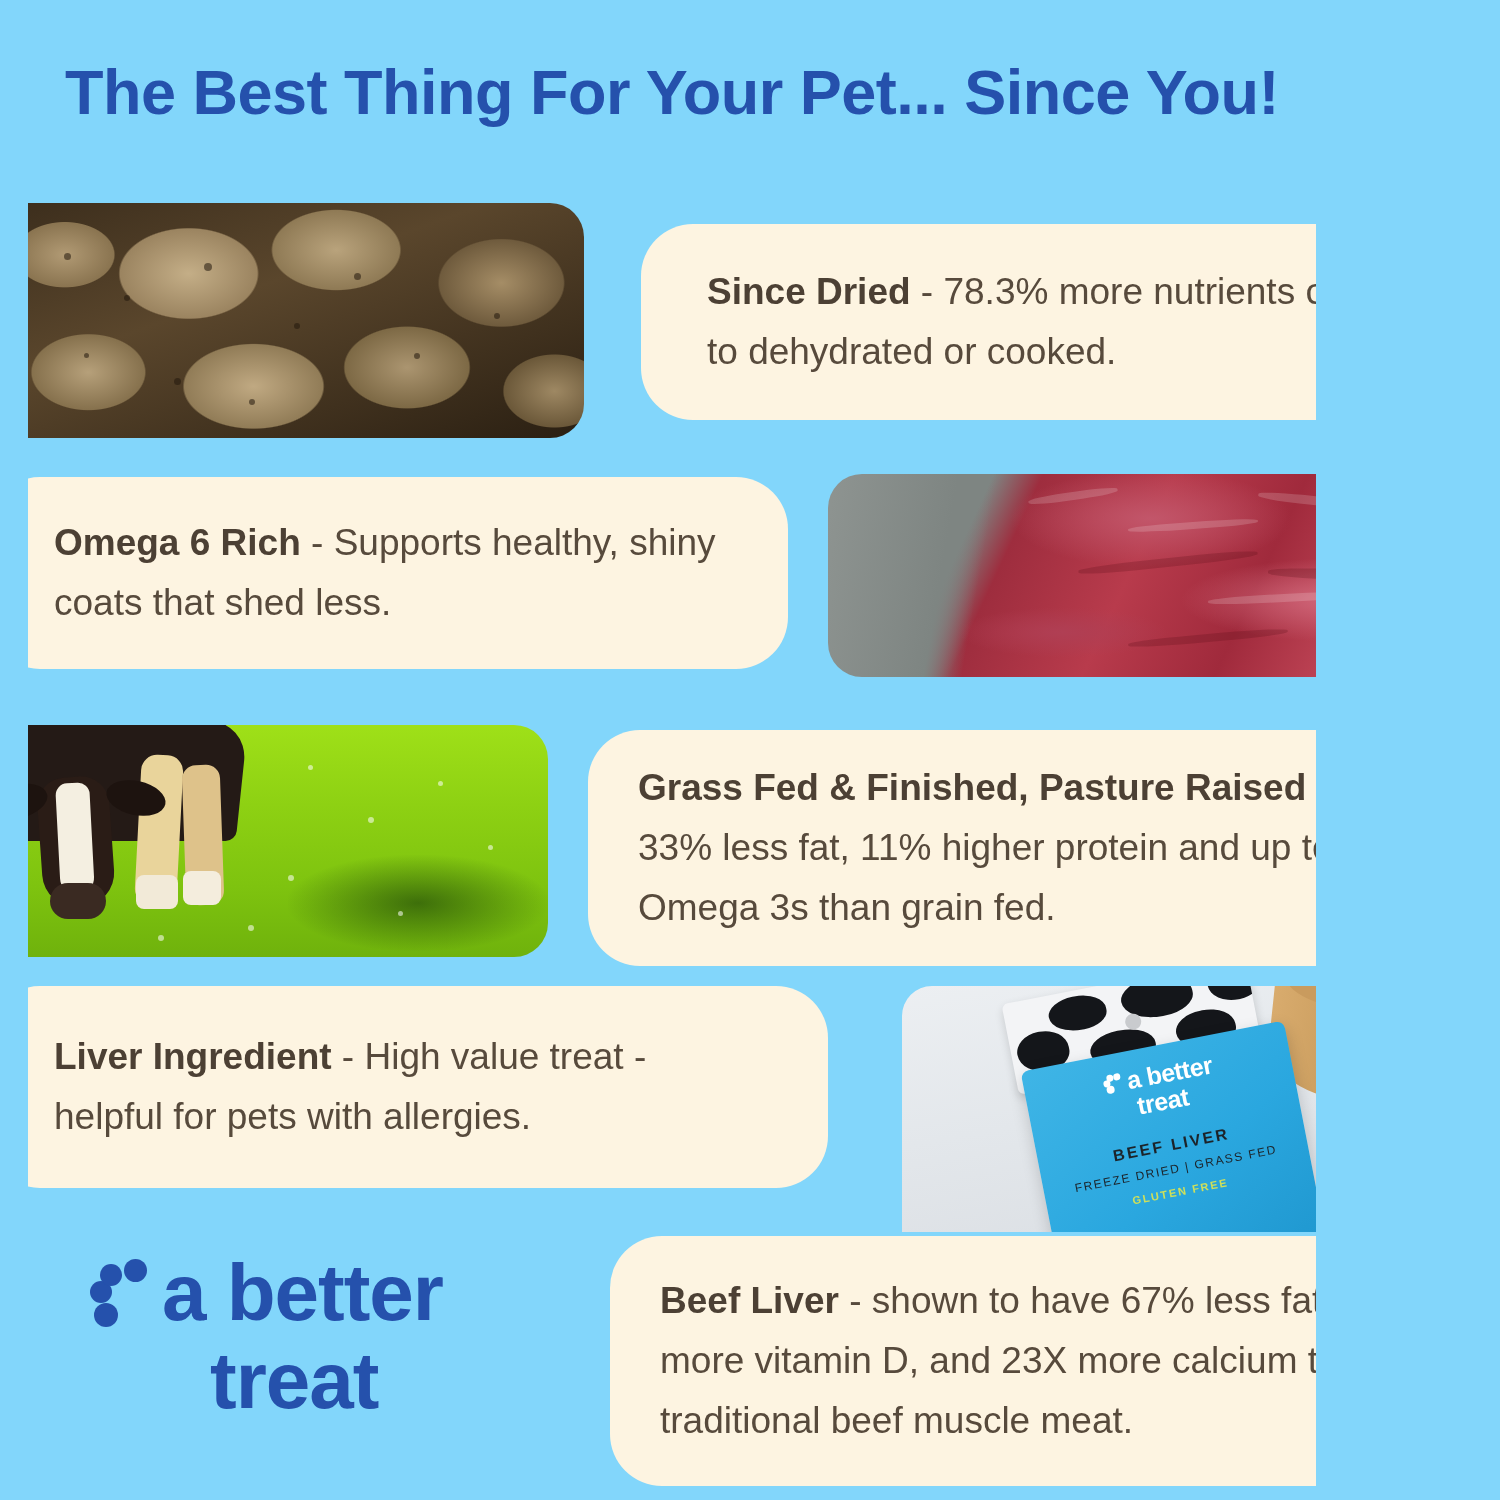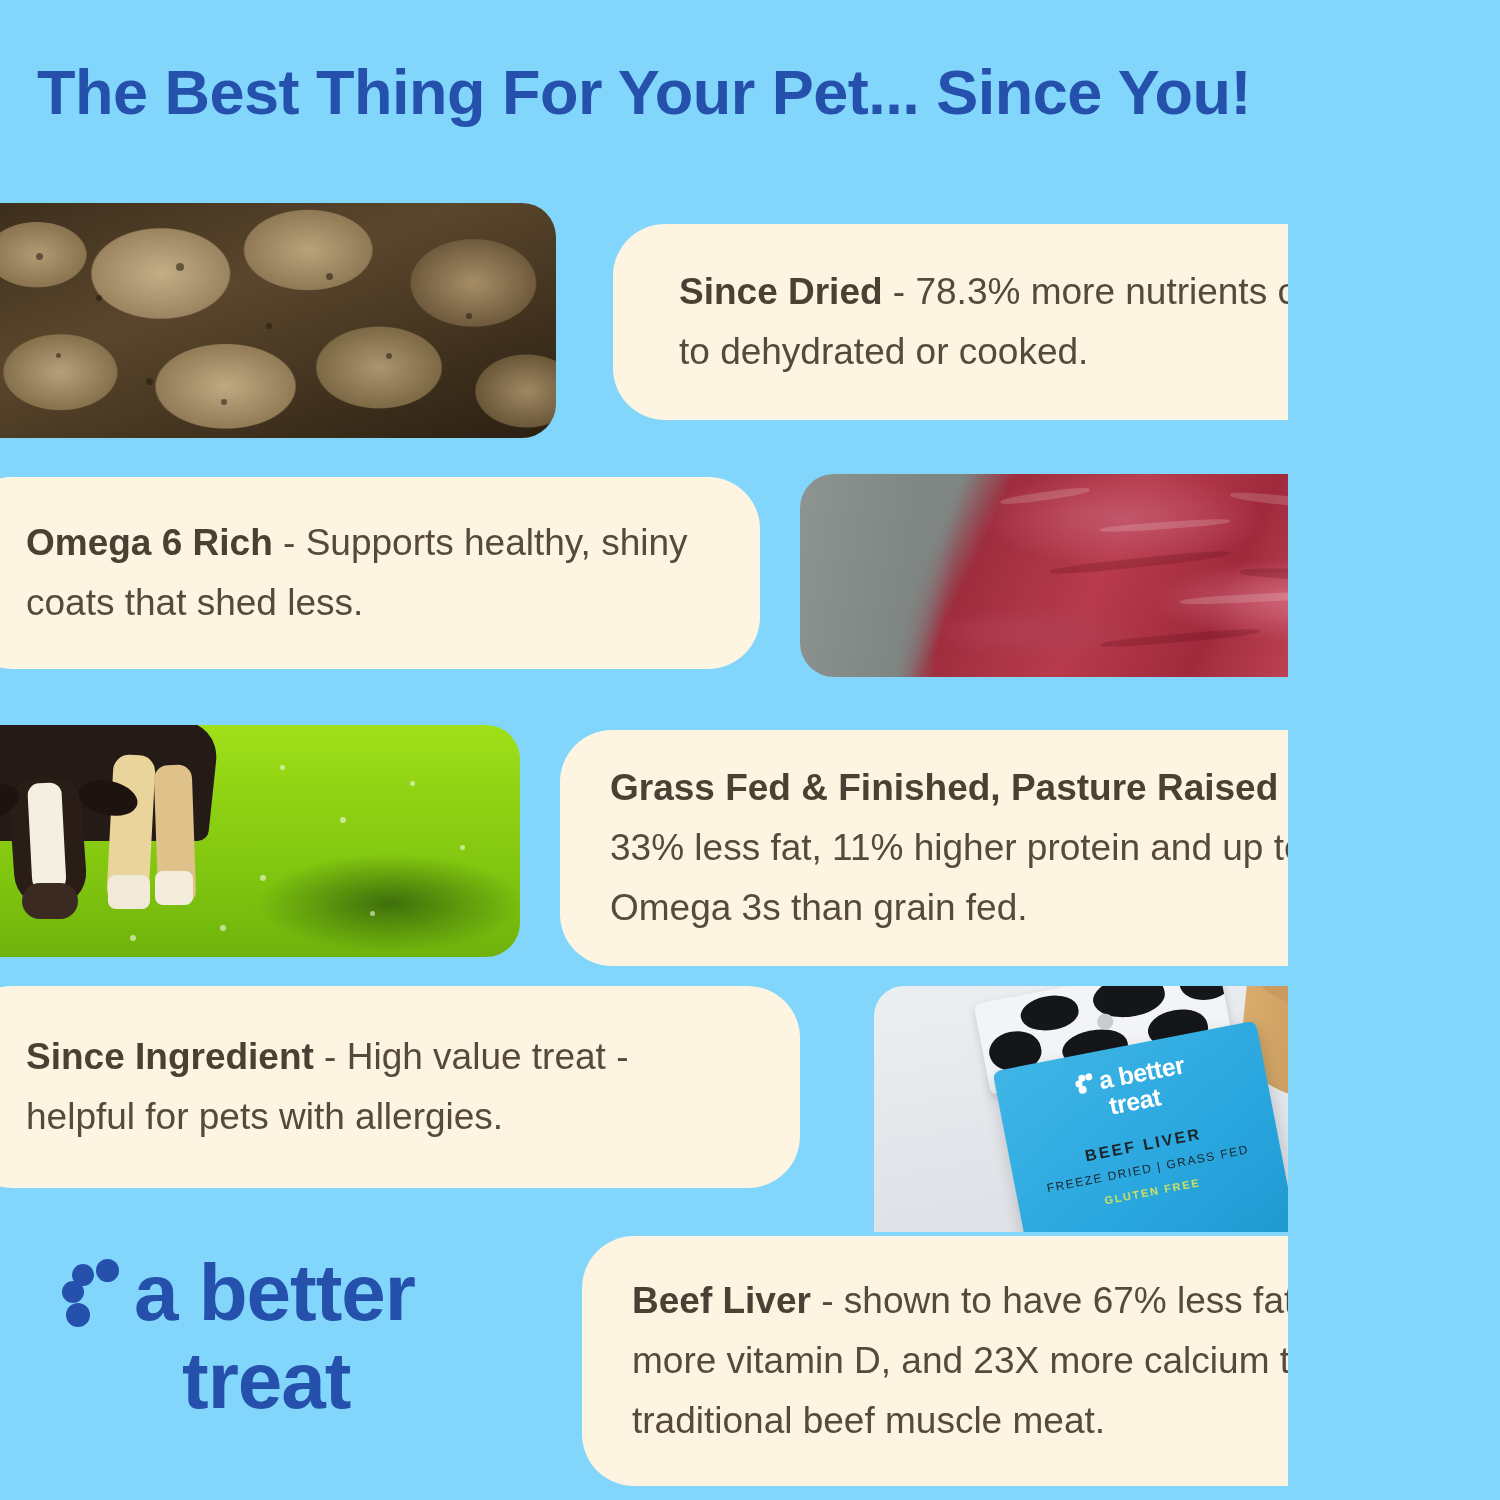--- a/index.html
+++ b/index.html
@@ -3,21 +3,21 @@
 <meta charset="utf-8">
 <style>
   html,body{margin:0;padding:0;}
   body{
     width:1500px;height:1500px;
     background:#82d6fb;
     font-family:"Liberation Sans", sans-serif;
     overflow:hidden;
     position:relative;
   }
-  .stage{position:absolute;inset:0;width:1288px;height:1500px;overflow:hidden;}
+  .stage{position:absolute;inset:0;width:1288px;height:1500px;overflow:hidden;margin-left:28px;}
 
   
   .headline{
     position:absolute;left:0;right:0;top:56px;
     text-align:center;
     font-size:63px;
     font-weight:bold;
     letter-spacing:-0.5px;
     color:#2551ac;
     font-family:"Liberation Sans", sans-serif;
@@ -232,21 +232,21 @@
 
   <div class="card" id="card-grassfed" style="left:560px;top:730px;width:985px;height:236px;padding:0 50px;
               background:linear-gradient(90deg,#fdf4e1 0%,#fdf4e1 78%,#fffaf0 88%,#fffdf8 100%);">
     <p>
       <b>Grass Fed &amp; Finished, Pasture Raised</b><span> - </span><span>naturally 33% less fat, 11% higher protein and up to 5X more Omega 3s than grain fed.</span>
     </p>
   </div>
 
   <div class="card" id="card-single" style="left:-40px;top:986px;width:840px;height:202px;padding:0 66px;">
     <p>
-      <b>Since Ingredient</b><span> - </span><span>High value treat - helpful for pets with allergies.</span>
+      <b>Liver Ingredient</b><span> - </span><span>High value treat - helpful for pets with allergies.</span>
     </p>
   </div>
 
   <div class="photo" id="photo-pack">
     <span class="dog-fur">
       <i style="left:10px;top:10px;width:70px;height:26px;transform:rotate(14deg);"></i>
       <i style="left:60px;top:26px;width:84px;height:24px;transform:rotate(20deg);"></i>
       <i style="left:110px;top:46px;width:76px;height:22px;transform:rotate(26deg);"></i>
     </span>
     <span class="pack-top">

